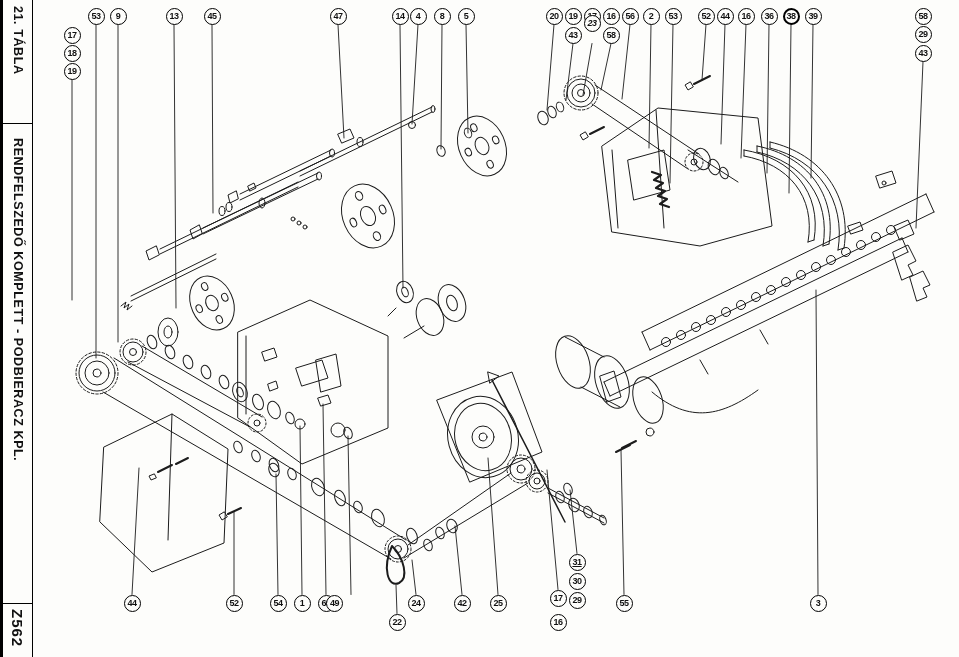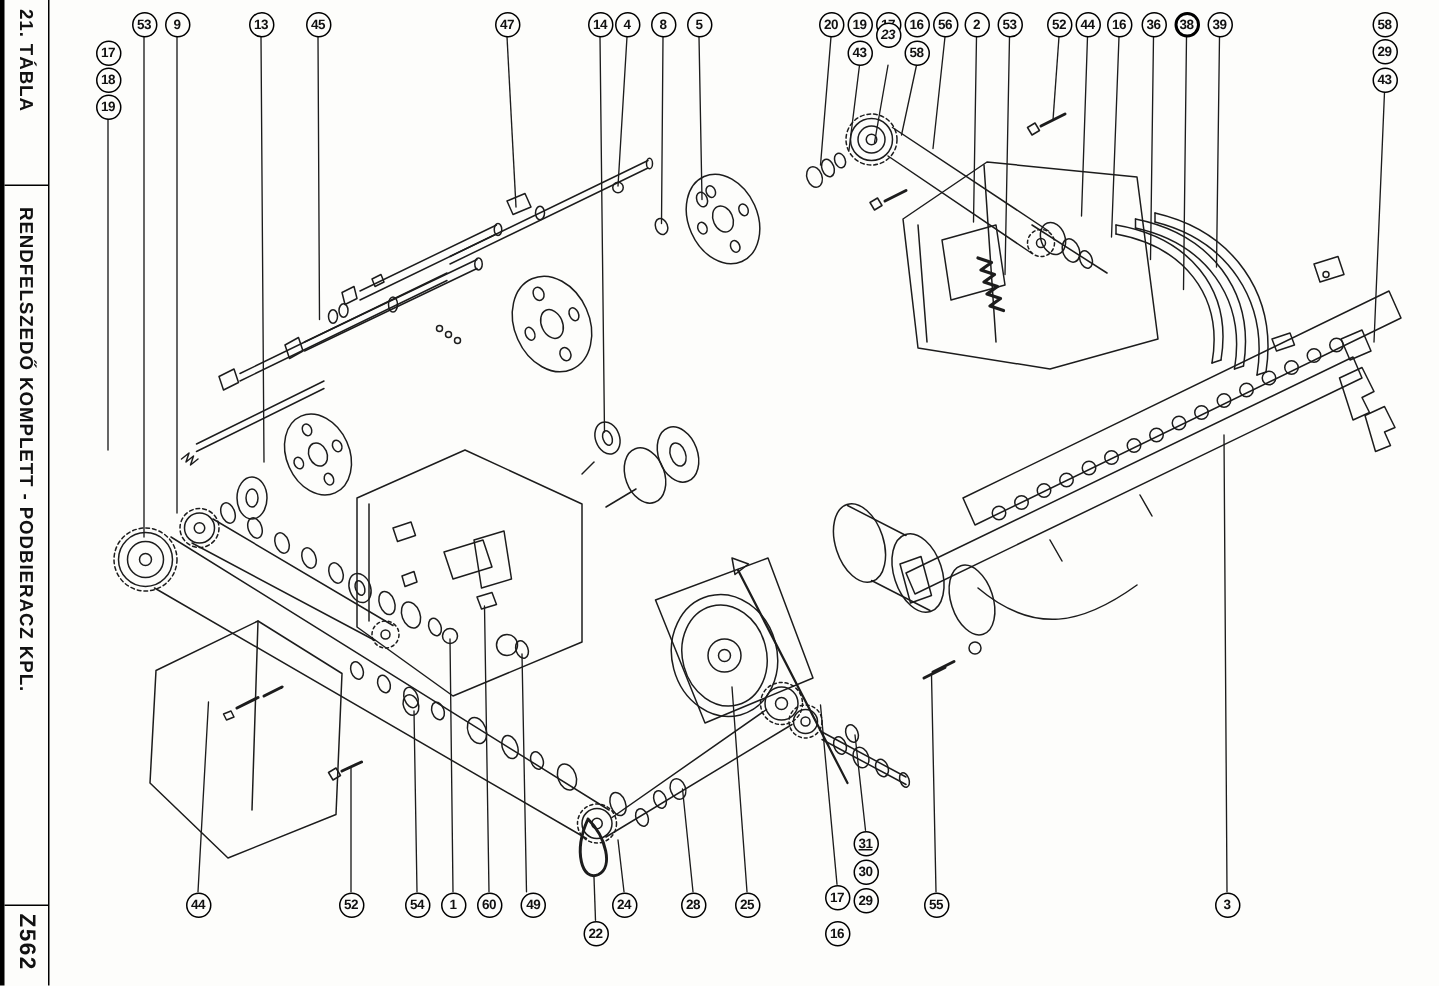--- a/index.html
+++ b/index.html
@@ -378,24 +378,24 @@
     <div class="balloon" style="left: 914.5px; top: 25.5px;">29</div>
     <div class="balloon" style="left: 914.5px; top: 44.5px;">43</div>
     <div class="balloon" style="left: 63.5px; top: 26.5px;">17</div>
     <div class="balloon" style="left: 63.5px; top: 44.5px; text-align: center;">18</div>
     <div class="balloon" style="left: 63.5px; top: 62.5px;">19</div>
     <div class="balloon" style="left: 123.5px; top: 594.5px;">44</div>
     <div class="balloon" style="left: 225.5px; top: 594.5px;">52</div>
     <div class="balloon" style="left: 269.5px; top: 594.5px;">54</div>
     <div class="balloon" style="left: 293.5px; top: 594.5px;">1</div>
     <div class="balloon" style="left: 317.5px; top: 594.5px;">60</div>
-    <div class="balloon" style="left: 347px; top: 594.5px;">49</div>
+    <div class="balloon" style="left: 326px; top: 594.5px;">49</div>
     <div class="balloon" style="left: 407.5px; top: 594.5px;">24</div>
     <div class="balloon" style="left: 388.5px; top: 613.5px;">22</div>
-    <div class="balloon" style="left: 453.5px; top: 594.5px;">28</div>
+    <div class="balloon" style="left: 453.5px; top: 594.5px;">42</div>
     <div class="balloon" style="left: 489.5px; top: 594.5px;">25</div>
     <div class="balloon" style="left: 549.5px; top: 589.5px;">17</div>
     <div class="balloon" style="left: 549.5px; top: 613.5px;">16</div>
     <div class="balloon" style="left: 568.5px; top: 553.5px; text-decoration: underline;">31</div>
     <div class="balloon" style="left: 568.5px; top: 572.5px;">30</div>
     <div class="balloon" style="left: 568.5px; top: 591.5px;">29</div>
     <div class="balloon" style="left: 615.5px; top: 594.5px;">55</div>
     <div class="balloon" style="left: 809.5px; top: 594.5px;">3</div>
   </div>
 

